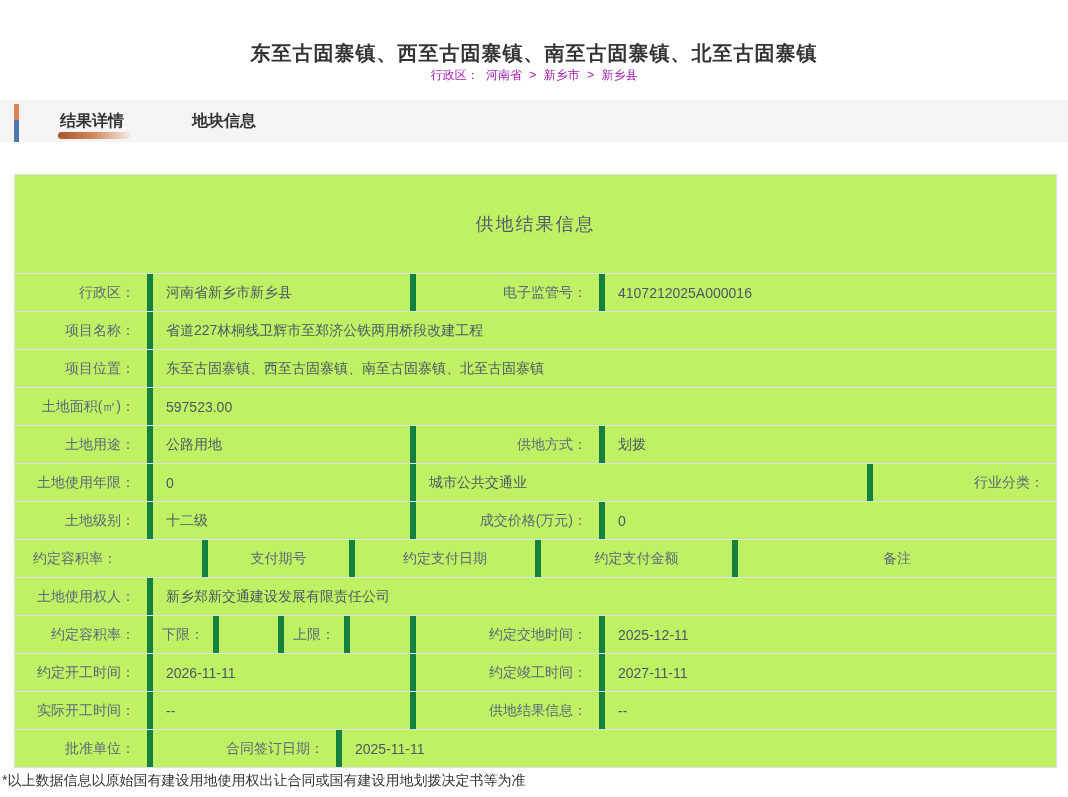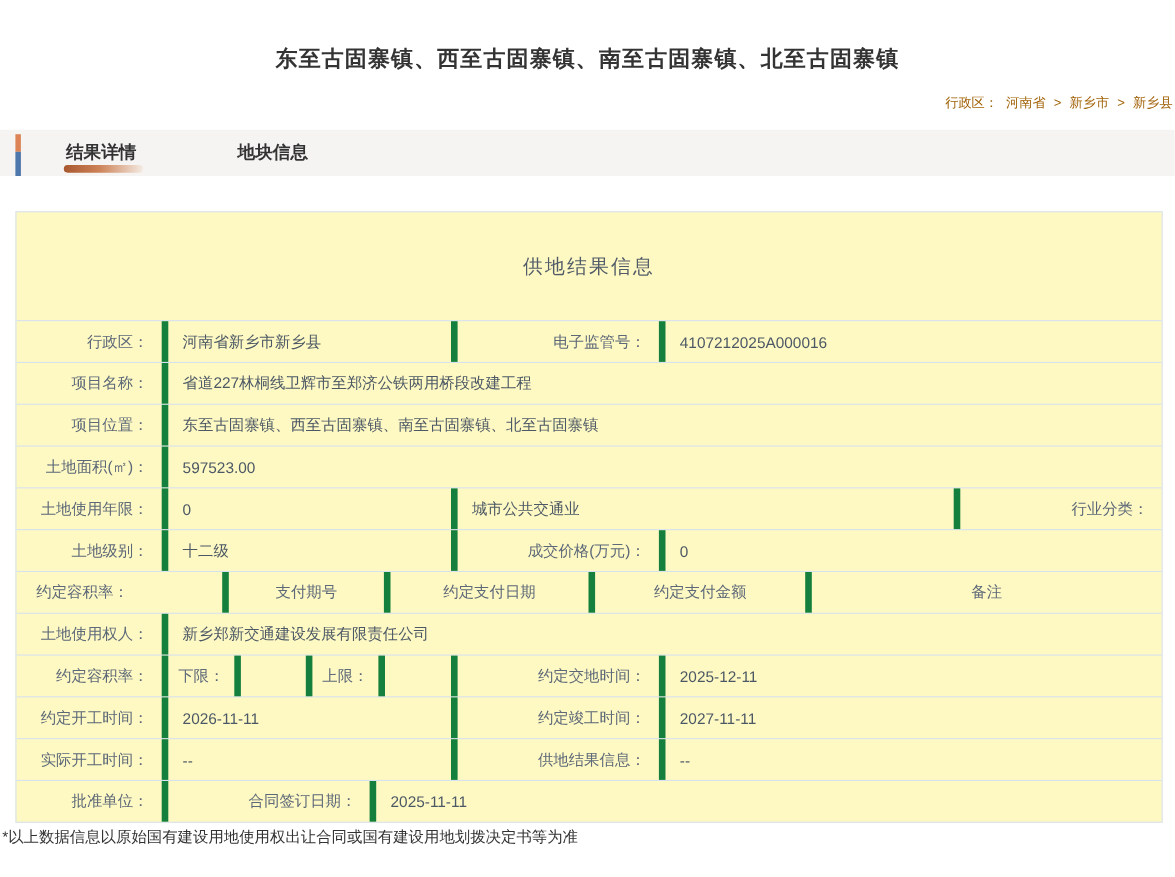--- a/index.html
+++ b/index.html
@@ -10,59 +10,58 @@
     position: relative;
   }
   
   .page-title {
     margin-top: 40px;
     text-align: center;
     font-size: 20px; font-weight: bold; color: #333333;
     letter-spacing: 1px;
   }
   .breadcrumb {
-    margin-top: 18px;
-    text-align: right;
-    font-size: 12px; color: #a16207;
+    text-align: center;
+    font-size: 12px; color: #a21caf;
   }
   .breadcrumb span { margin: 0 2px; }
   .crumb-link { cursor: pointer; }
   
   .tabbar {
     margin-top: 16px;
     height: 42px;
     background: #f5f4f2;
     position: relative;
   }
   .accent-stripe {
     position: absolute; left: 14px; top: 4px; width: 5px; height: 38px;
   }
   .accent-stripe .seg-orange { width: 5px; height: 16px; background: #dd8457; }
   .accent-stripe .seg-blue   { width: 5px; height: 22px; background: #4e77ab; }
   .tabs {
     position: absolute; left: 60px; top: 0; height: 100%;
-    display: flex; align-items: center; gap: 92px;
+    display: flex; align-items: center; gap: 68px;
   }
   .tab {
     font-size: 16px; font-weight: bold; color: #333333;
     cursor: pointer; position: relative; height: 100%;
     display: flex; align-items: center;
   }
   .tab-underline {
     position: absolute; left: -2px; bottom: 3px;
     width: 72px; height: 7px; border-radius: 4px;
     background: linear-gradient(90deg, #a9572f 0%, #c57a4e 40%, #e0b493c 80%, rgba(240,216,197,0) 100%);
     background: linear-gradient(90deg, #a9572f 0%, #cd8257 45%, rgba(238,206,180,0.25) 100%);
   }
   
   .tbl {
     margin: 32px 11px 0 14px;
     width: 1043px;
     border: 1px solid #d8e2ef;
-    background: #fef9c3;
+    background: #bef264;
   }
   .trow { display: flex; height: 38px; border-top: 1px solid #d8e2ef; }
   .trow.title-row { height: 98px; border-top: none; }
   .cell {
     border-left: 6px solid #15803d;
     display: flex; align-items: center;
     font-size: 14px; overflow: hidden; white-space: nowrap;
   }
   .cell:first-child { border-left: none; }
   .title-cell {
@@ -142,20 +141,26 @@
   <div class="trow">
     <div class="cell lbl w-l1">项目位置：</div>
     <div class="cell val w-rest">东至古固寨镇、西至古固寨镇、南至古固寨镇、北至古固寨镇</div>
   </div>
 
   <div class="trow">
     <div class="cell lbl w-l1">土地面积(㎡)：</div>
     <div class="cell val w-rest">597523.00</div>
   </div>
 
+  <div class="trow">
+    <div class="cell lbl w-l1">土地用途：</div>
+    <div class="cell val w-v1">公路用地</div>
+    <div class="cell lbl w-l2">供地方式：</div>
+    <div class="cell val w-rest">划拨</div>
+  </div>
 
   <div class="trow">
     <div class="cell lbl w-l1">土地使用年限：</div>
     <div class="cell val w-v1">0</div>
     <div class="cell val w-rest">城市公共交通业</div>
     <div class="cell lbl w-l2">行业分类：</div>
   </div>
 
   <div class="trow">
     <div class="cell lbl w-l1">土地级别：</div>

